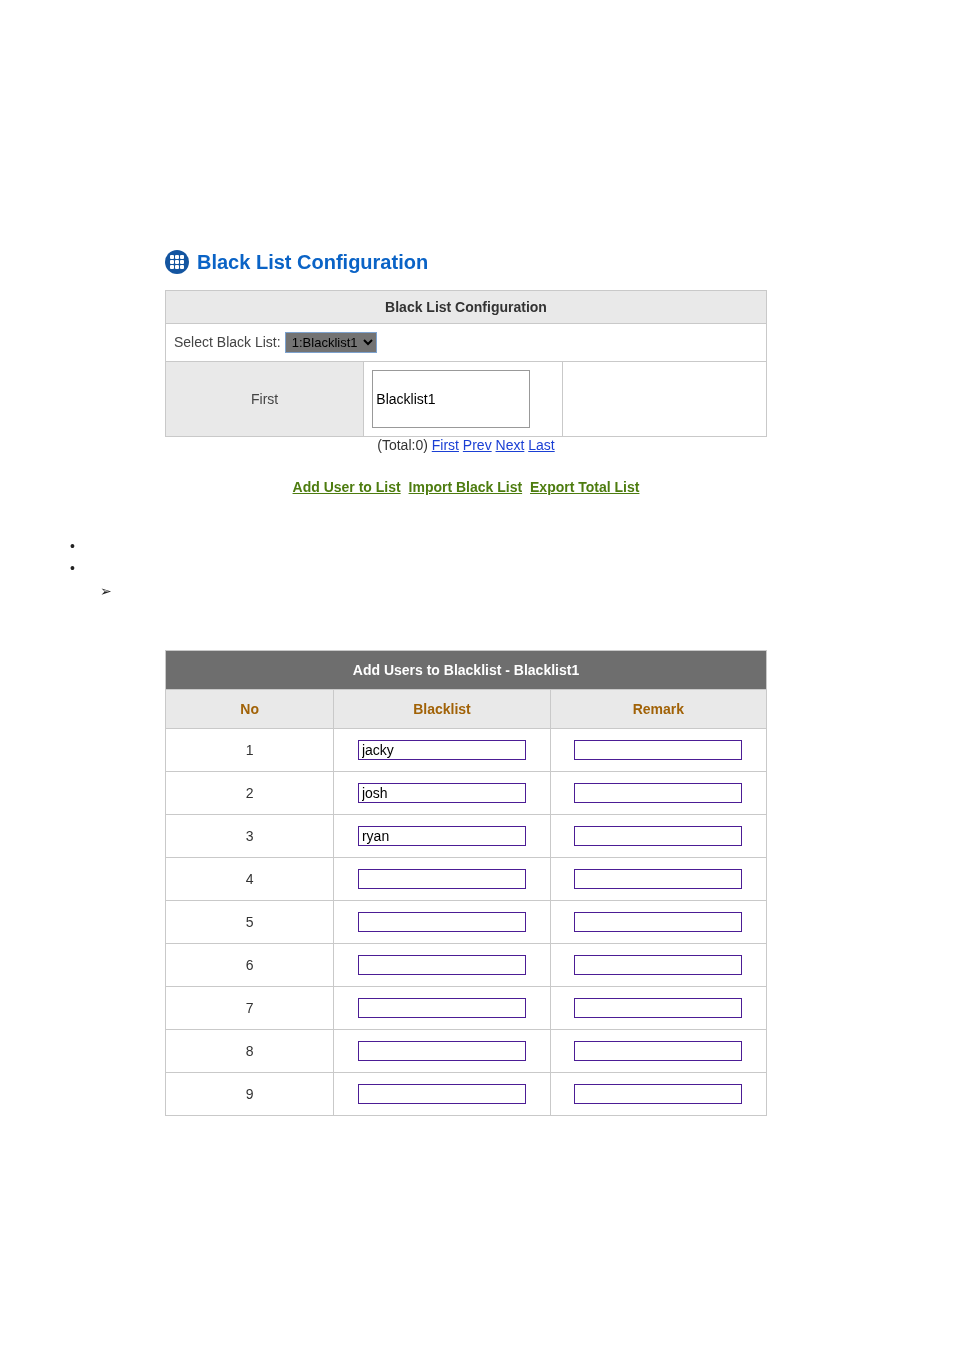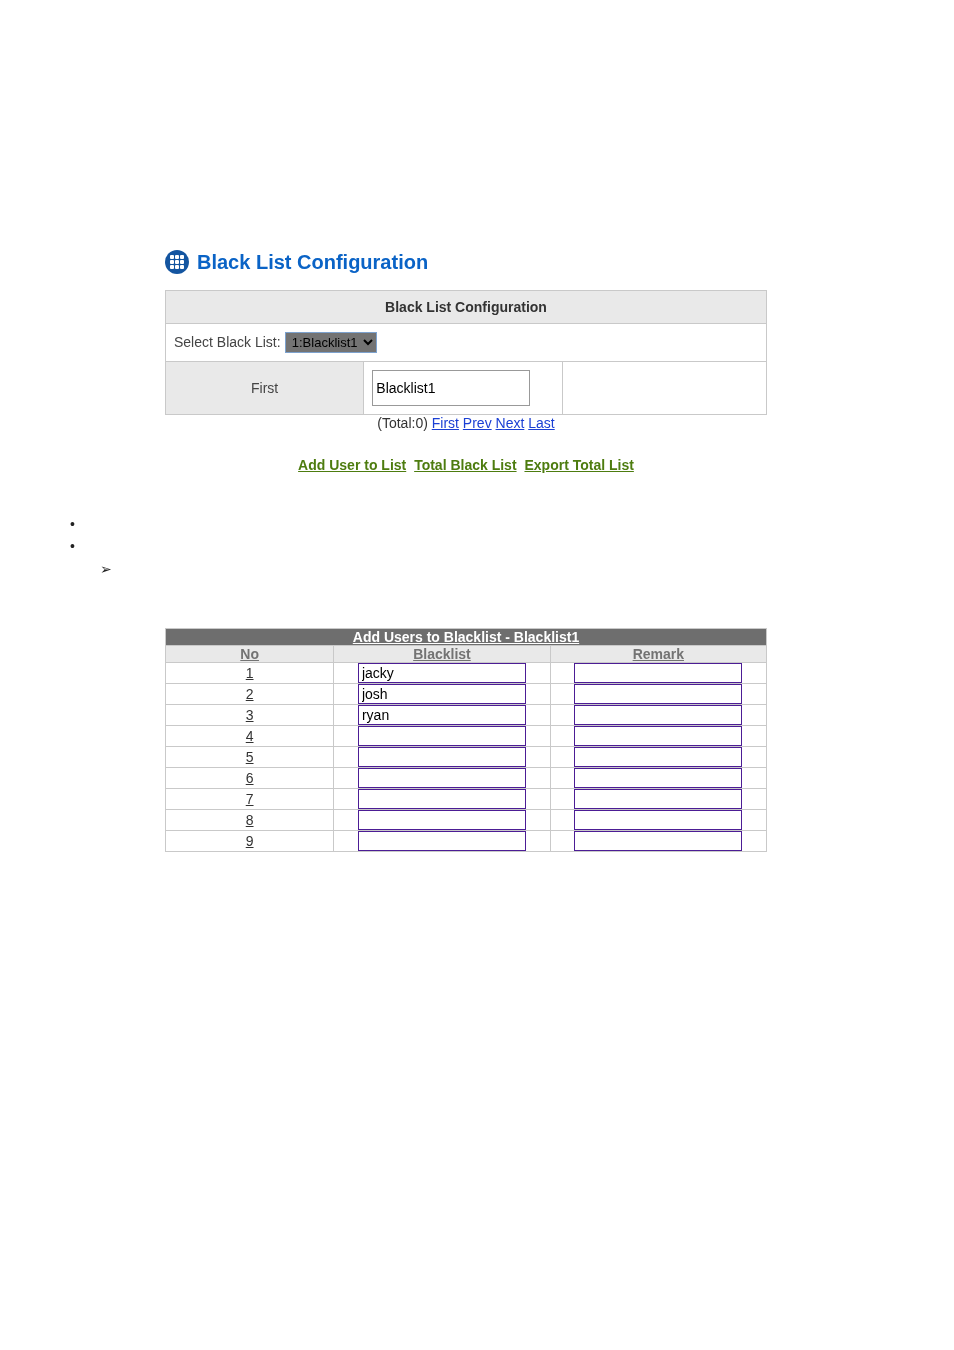--- a/index.html
+++ b/index.html
@@ -62,21 +62,21 @@
   .select {
     font-size: 13px;
     border: 1px solid #7da2ce;
     background: #737373;
     padding: 1px 2px;
     text-align: right;
   }
   .txt {
     font-size: 14px;
     border: 1px solid #999;
-    padding: 9px 3px;
+    padding: 20px 3px;
     width: 150px;
   }
   .btn {
     font-size: 13px;
     border: 1px solid #666;
     border-radius: 2px;
     background: linear-gradient(#fefefe,#e9e9e9);
     padding: 2px 10px;
     cursor: pointer;
   }
@@ -107,33 +107,32 @@
     margin: 48px 0 0 165px;
   }
   table.add {
     width: 100%;
     border-collapse: collapse;
     table-layout: fixed;
   }
   table.add th,
   table.add td {
     border: 1px solid #c9c9c9;
-    padding: 0;
-    font-size: 14px;
-    text-align: center;
-    text-decoration: underline;
+    padding: 11px;
+    font-size: 14px;
+    text-align: center;
   }
   table.add .title-row th {
     background: #6e6e6e;
     color: #fff;
     font-weight: bold;
   }
   table.add .head-row th {
     background: #e9e9e9;
-    color: #737373;
+    color: #a16207;
     font-weight: bold;
   }
   table.add td { background: #fff; color:#333; }
   table.add input.cell-input {
     width: 160px;
     font-size: 14px;
     padding: 1px 3px;
     border: 1px solid #4c1d95;
   }
 </style>
@@ -194,21 +193,21 @@
     <div class="pager">
       <span>(Total:0)</span>
       <a class="link">First</a>
       <a class="link">Prev</a>
       <a class="link">Next</a>
       <a class="link">Last</a>
     </div>
 
     <div class="action-links">
       <a>Add User to List</a>
-      <a>Total Black List</a>
+      <a>Import Black List</a>
       <a>Export Total List</a>
     </div>
   </div>
 
   <div class="bullets">
     <div class="dot">•</div>
     <div class="dot">•</div>
     <div class="arrow">➢</div>
   </div>
 

